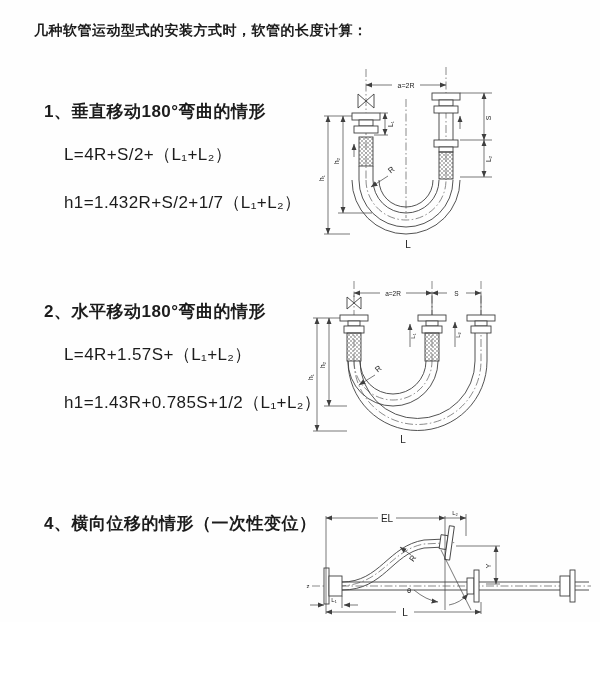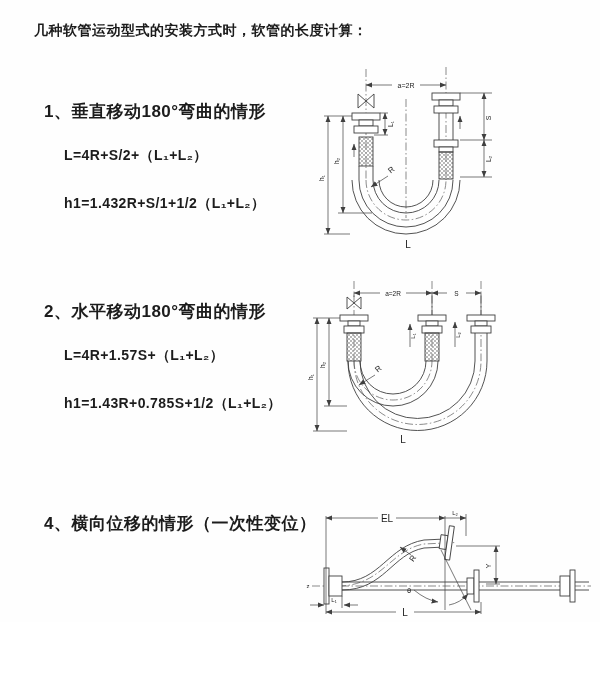--- a/index.html
+++ b/index.html
@@ -8,21 +8,21 @@
     font-family:"Liberation Sans","DejaVu Sans",sans-serif;color:#1c1c1c;
   }
   .title{
     position:absolute;left:34px;top:22px;font-size:14px;font-weight:bold;
     letter-spacing:0.5px;white-space:nowrap;
   }
   .sec{position:absolute;left:44px;}
   .sec1{top:100px;} .sec2{top:300px;} .sec3{top:512px;}
   .heading{font-size:17px;font-weight:bold;letter-spacing:0.5px;white-space:nowrap;}
   .formulas{margin-top:9px;padding-left:20px;}
-  .formula{font-size:14px;font-weight:bold;line-height:32px;letter-spacing:0.4px;white-space:nowrap;margin-top:16px;}
+  .formula{font-size:17px;font-weight:normal;line-height:32px;letter-spacing:0.4px;white-space:nowrap;margin-top:16px;}
   svg.diag{position:absolute;}
   .d1{left:308px;top:63px;}
   .d2{left:303px;top:273px;}
   .d3{left:298px;top:500px;}
   .geo{stroke:#3f3f3f;stroke-width:0.9;fill:none;}
   .geo rect{fill:#ffffff;}
   .geo rect.braid1{fill:url(#bp1);}
   .geo rect.braid2{fill:url(#bp2);}
   .geo polygon{fill:#ffffff;}
   .cl{stroke:#5a5a5a;stroke-width:0.7;fill:none;stroke-dasharray:8 2.5 1.5 2.5;}
@@ -33,21 +33,21 @@
 <body>
 
 <div class="page">
 
   <div class="title">几种软管运动型式的安装方式时，软管的长度计算：</div>
 
   <section class="sec sec1">
     <div class="heading">1、垂直移动180°弯曲的情形</div>
     <div class="formulas">
       <div class="formula">L=4R+S/2+（L₁+L₂）</div>
-      <div class="formula">h1=1.432R+S/1+1/2（L₁+L₂）</div>
+      <div class="formula">h1=1.432R+S/2+1/7（L₁+L₂）</div>
     </div>
   </section>
 
   <section class="sec sec2">
     <div class="heading">2、水平移动180°弯曲的情形</div>
     <div class="formulas">
       <div class="formula">L=4R+1.57S+（L₁+L₂）</div>
       <div class="formula">h1=1.43R+0.785S+1/2（L₁+L₂）</div>
     </div>
   </section>

